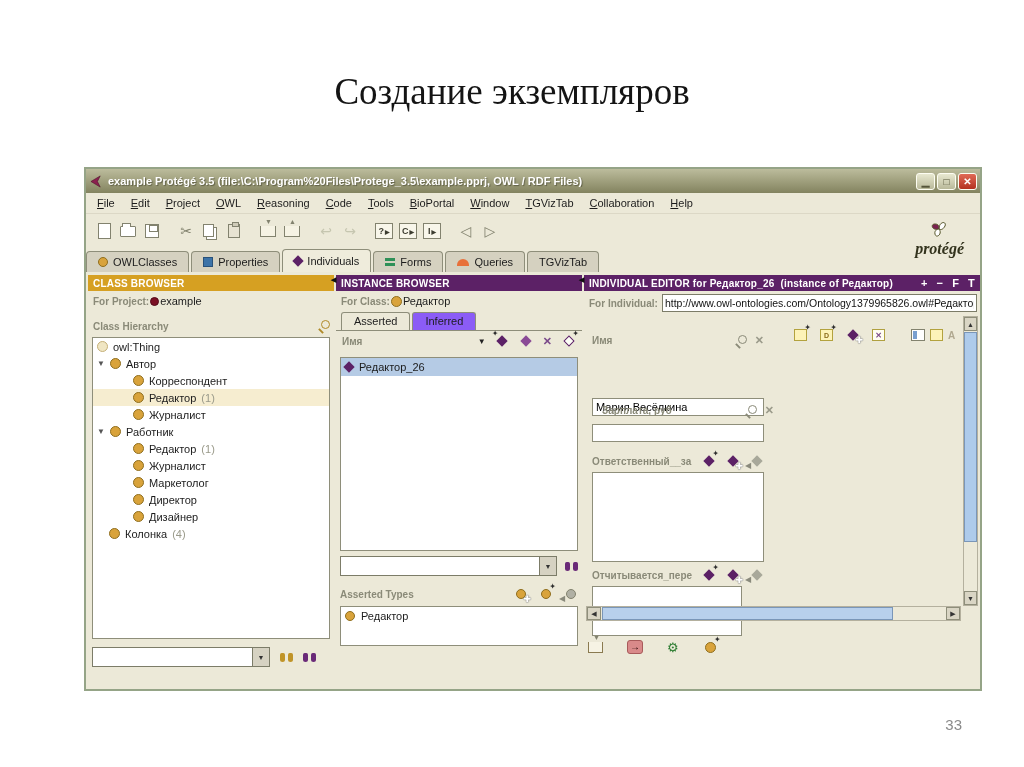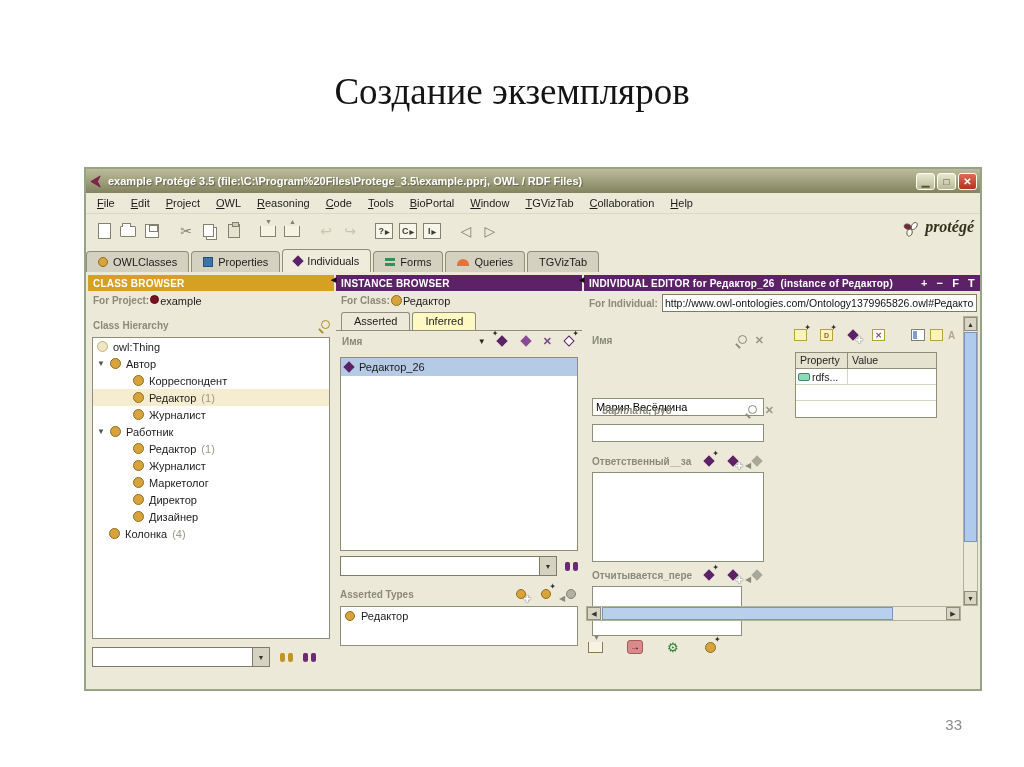--- a/index.html
+++ b/index.html
@@ -22,21 +22,21 @@
   .winbtn.close { background:linear-gradient(#e06a56,#b43220); color:#fff; }
 
   .menubar { height:21px; display:flex; align-items:center; padding-left:3px; background:#ece9d8;
     border-bottom:1px solid #dcd8c6; }
   .menu-item { padding:2px 8px; color:#1c1c1c; }
   .menu-item::first-letter { text-decoration:underline; }
 
   .toolbar { height:34px; display:flex; align-items:center; padding-left:7px; background:#ece9d8; position:relative; }
   .tb { display:inline-flex; align-items:center; justify-content:center; width:22px; height:22px; margin-right:2px; }
   .tb-gap { width:10px; }
-  .logo { position:absolute; right:6px; top:4px; display:flex; align-items:flex-start; }
+  .logo { position:absolute; right:16px; top:4px; display:flex; align-items:center;flex-direction:column; }
   .logo-text { font-family:"Liberation Serif",serif; font-style:italic; font-weight:bold; font-size:16px; color:#33331d; margin-left:2px; }
 
   
   .i-doc { width:13px; height:16px; background:#fff; border:1px solid #82826e; }
   .i-folder { width:16px; height:11px; background:#fff; border:1px solid #82826e; border-radius:1px; position:relative; }
   .i-folder::before { content:''; position:absolute; top:-4px; left:1px; width:7px; height:3px; background:#fff; border:1px solid #82826e; border-bottom:none; }
   .i-save { width:14px; height:14px; background:#fff; border:1px solid #82826e; position:relative; }
   .i-save::before { content:''; position:absolute; top:0; left:3px; width:7px; height:5px; border:1px solid #82826e; }
   .i-glyph { color:#82826e; font-size:14px; line-height:1; }
   .i-glyph.faded { color:#c6c6b0; }
@@ -92,42 +92,42 @@
   .gear { color:#2e7d32; font-size:13px; line-height:1; }
   .pinkbtn { display:inline-flex; align-items:center; justify-content:center; width:16px; height:14px; background:#d98a8a; border:1px solid #a85a5a; border-radius:3px; color:#200; font-size:10px; line-height:1; }
 
   
   .main { position:relative; height:417px; }
   .panel { position:absolute; top:3px; }
   .hdr { height:16px; color:#fff; font-weight:bold; font-size:10px; letter-spacing:.2px; display:flex; align-items:center; padding:0 5px; position:relative; }
   .hdr.gold { background:#d6a022; }
   .hdr.purple { background:#5c2166; }
   .hdr .split-l { position:absolute; left:-5px; top:1px; font-size:7px; color:#111; }
-  .lblrow { display:flex; gap:1px; padding:4px 5px 3px 5px; }
+  .lblrow { display:flex; align-items:center; gap:1px; padding:4px 5px 3px 5px; }
   .glabel { color:#8a8a78; font-weight:bold; font-size:10px; }
   .whitebox { background:#fff; border:1px solid #8e8e7a; }
   .combo { display:flex; height:20px; }
   .combo .cfield { flex:1; background:#fff; border:1px solid #7c7c68; }
   .combo .cbtn { width:17px; background:#d6d2c2; border:1px solid #7c7c68; border-left:none; display:flex; align-items:center; justify-content:center; font-size:7px; color:#333; }
 
   
   .p-class { left:2px; width:246px; height:398px; }
   .tree { position:absolute; left:4px; right:4px; top:62px; height:302px; overflow:hidden; }
   .trow { display:flex; align-items:center; height:17px; font-size:11px; gap:5px; padding-left:4px; }
   .trow .exp { width:8px; font-size:8px; color:#555; text-align:center; }
   .trow.l1 { padding-left:16px; } .trow.l2 { padding-left:40px; }
   .trow.sel { background:#f6edd0; }
   .trow .cnt { color:#9a9a8a; }
   .classsearch { position:absolute; left:4px; bottom:6px; right:4px; display:flex; align-items:center; gap:10px; }
   .classsearch .combo { flex:0 0 178px; }
 
   
   .p-inst { left:250px; width:246px; height:398px; }
   .itabs { display:flex; padding-left:5px; margin-top:2px; }
-  .itab { height:18px; padding:2px 12px; font-size:11px; background:#fef9c3; border:1px solid #8e8e7a; border-bottom:none; border-radius:3px 3px 0 0; margin-right:2px; }
+  .itab { height:18px; padding:2px 12px; font-size:11px; background:#8b5cf6; border:1px solid #8e8e7a; border-bottom:none; border-radius:3px 3px 0 0; margin-right:2px; }
   .itab.active { background:#ece9d8; }
   .ihead { display:flex; align-items:center; padding:3px 6px 2px 6px; border-top:1px solid #8e8e7a; }
   .ihead .icons { margin-left:auto; display:flex; align-items:center; gap:9px; }
   .ilist { position:absolute; left:4px; right:4px; top:82px; height:194px; }
   .irow { display:flex; align-items:center; gap:6px; height:18px; padding-left:4px; font-size:11px; }
   .irow.sel { background:#b5cbe5; }
   .icombo { position:absolute; left:4px; right:4px; top:281px; display:flex; align-items:center; gap:8px; }
   .icombo .combo { flex:1; }
   .atypes-lbl { position:absolute; left:4px; right:4px; top:312px; display:flex; align-items:center; }
   .atypes-lbl .icons { margin-left:auto; display:flex; gap:10px; align-items:center; }
@@ -534,34 +534,20 @@
                 <span class="xicon" style="position:absolute;font-size:8px;">✕</span>
               </span>
             <span class="far">
               <span class="panel-ic"></span>
               <span class="iwrap">
                   <span class="note"></span>
                 </span>
               <span style="color:#b0a890;font-weight:bold;font-size:10px;">A</span>
             </span>
           </div>
-          <div class="etable">
-            <div class="thead">
-              <div class="c1">Property</div>
-              <div>Value</div>
-            </div>
-            <div class="trow2">
-              <span class="c1">
-                  <span class="capsule"></span>
-                  <span>rdfs...</span>
-                </span>
-            </div>
-            <div class="trow2"></div>
-            <div class="trow2" style="border-bottom:none;"></div>
-          </div>
 
           <div class="vscroll">
             <span class="arr up">▲</span>
             <span class="vthumb"></span>
             <span class="arr dn">▼</span>
           </div>
           <div class="hscroll">
             <span class="arr lf">◀</span>
             <span class="hthumb"></span>
             <span class="arr rt">▶</span>

